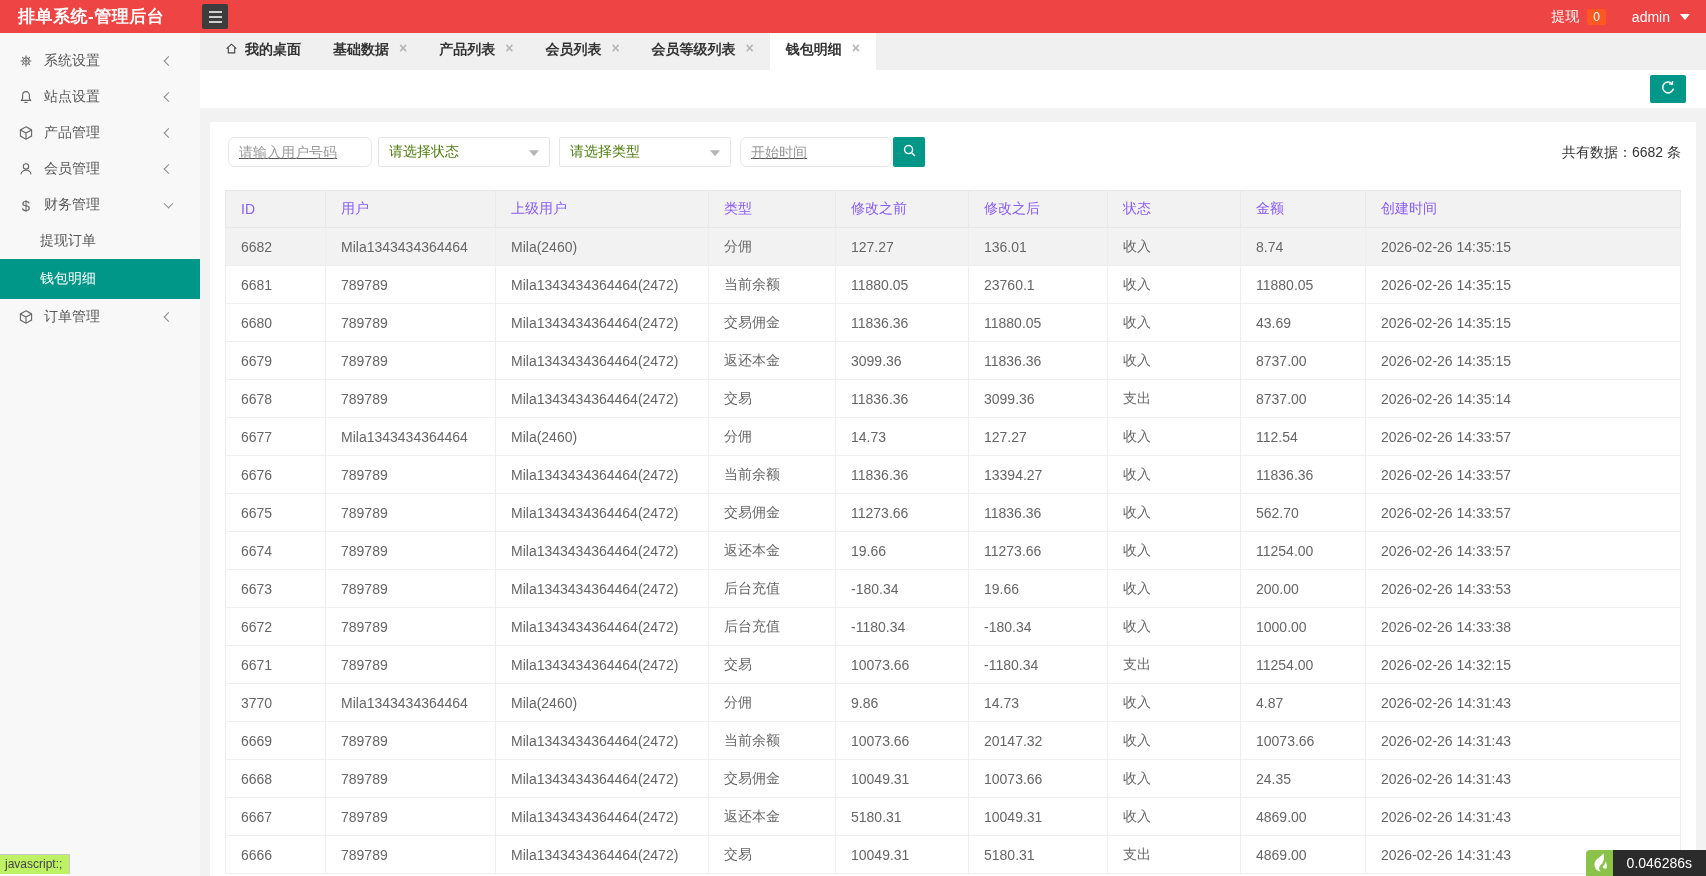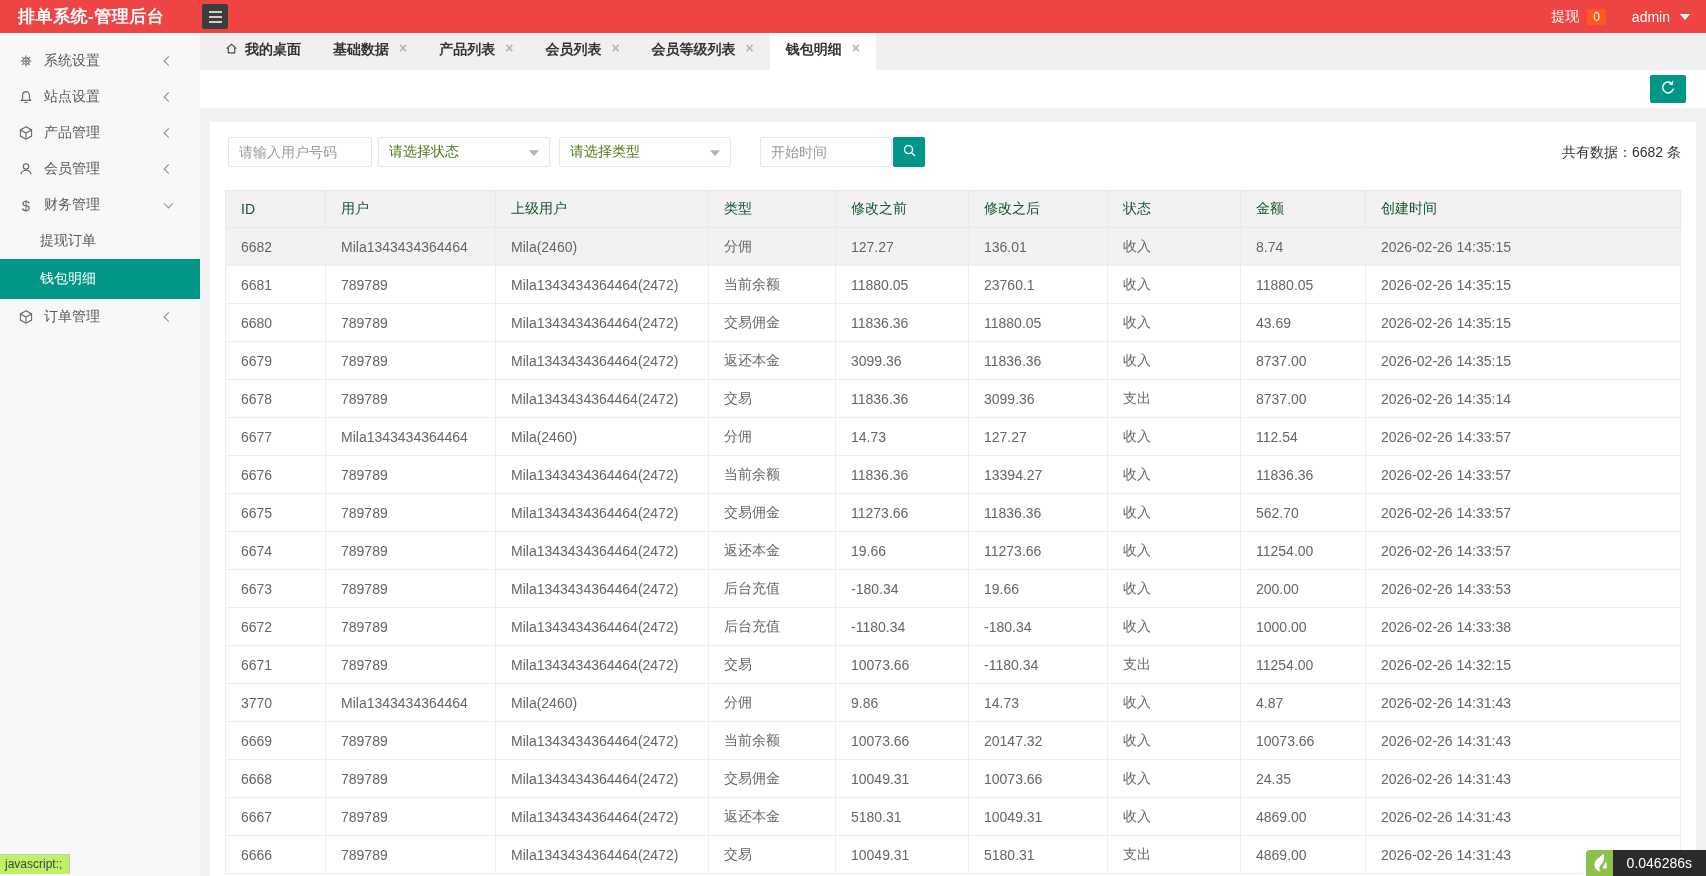--- a/index.html
+++ b/index.html
@@ -40,36 +40,36 @@
   .tab .home-ic svg { width:15px; height:15px; stroke:currentColor; stroke-width:1.2; fill:none; }
   .tab .tab-close { color:#b5b5b5; font-size:14px; margin-left:10px; line-height:1; cursor:pointer; }
 
   
   .toolbar { position:absolute; left:200px; top:70px; width:1506px; height:38px; background:#fff; z-index:9; }
   .refresh-btn { position:absolute; right:20px; top:5px; width:36px; height:28px; background:#009688; border:none; border-radius:2px; cursor:pointer; display:flex; align-items:center; justify-content:center; }
   .refresh-btn svg { width:16px; height:16px; stroke:#fff; fill:none; }
 
   
   .card { position:absolute; left:210px; top:122px; width:1486px; height:760px; background:#fff; z-index:5; }
-  .f-input { position:absolute; top:15px; height:30px; border:1px solid #e6e6e6; border-radius:2px; background:#fff; font-size:14px; color:#555; padding:0 10px; outline:none; }
+  .f-input { position:absolute; top:15px; height:30px; border:1px solid #e6e6e6; border-radius:7px; background:#fff; font-size:14px; color:#555; padding:0 10px; outline:none;text-decoration:underline; }
   .f-input::placeholder { color:#999; }
   .f-select { position:absolute; top:15px; height:30px; border:1px solid #e6e6e6; border-radius:2px; background:#fff; font-size:14px; color:#4d7c0f; padding:0 10px; display:flex; align-items:center; cursor:pointer; }
   .f-select .sel-caret { position:absolute; right:10px; top:50%; transform:translateY(-30%); width:0; height:0; border-left:5px solid transparent; border-right:5px solid transparent; border-top:6px solid #b5b5b5; }
   #input-user { left:18px; width:144px; }
   #select-status { left:168px; width:172px; }
   #select-type { left:349px; width:172px; }
-  #input-time { left:530px; width:132px;margin-left:20px; }
+  #input-time { left:530px; width:152px; }
   .search-btn { position:absolute; left:683px; top:15px; width:32px; height:30px; background:#009688; border:none; border-radius:2px; cursor:pointer; display:flex; align-items:center; justify-content:center; }
   .search-btn svg { width:15px; height:15px; stroke:#fff; fill:none; }
   .summary { position:absolute; right:15px; top:22px; font-size:14px; color:#333; }
 
   
   .tbl-wrap { position:absolute; left:15px; top:68px; width:1456px; }
   table { width:100%; border-collapse:collapse; table-layout:fixed; }
-  th { height:37px; background:#f2f2f2; color:#14532d; font-weight:normal; font-size:14px; text-align:left; padding:0 0 0 15px; border:1px solid #e8e8e8; }
+  th { height:37px; background:#f2f2f2; color:#8b5cf6; font-weight:normal; font-size:14px; text-align:left; padding:0 0 0 15px; border:1px solid #e8e8e8; }
   td { height:38px; font-size:14px; color:#666; padding:0 0 0 15px; border:1px solid #eeeeee; background:#fff; white-space:nowrap; overflow:hidden; }
   tr.hl td { background:#f2f2f2; }
 
   
   .status-tip { position:absolute; left:0; bottom:2px; background:#bef264; border:1px solid #c8c8c8; border-left:none; border-bottom:none; padding:2px 7px 3px 5px; font-size:12px; color:#444; z-index:40; }
   .trace { position:absolute; right:0; bottom:0; display:flex; align-items:stretch; z-index:40; }
   .trace-logo { width:27px; height:26px; background:#8bc34a; border-radius:4px 0 0 0; display:flex; align-items:center; justify-content:center; cursor:pointer; }
   .trace-time { background:#2b2b2b; color:#fff; font-size:14px; line-height:26px; padding:0 14px; min-width:52px; }
 </style>
 </head>

